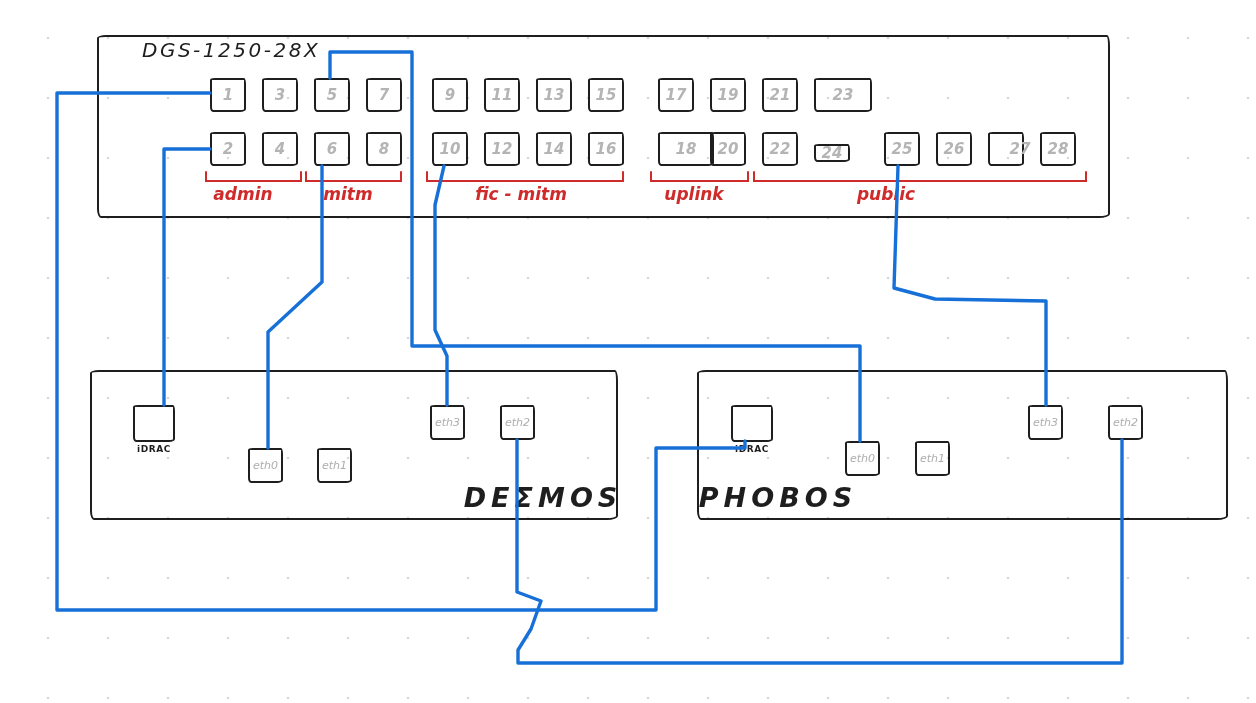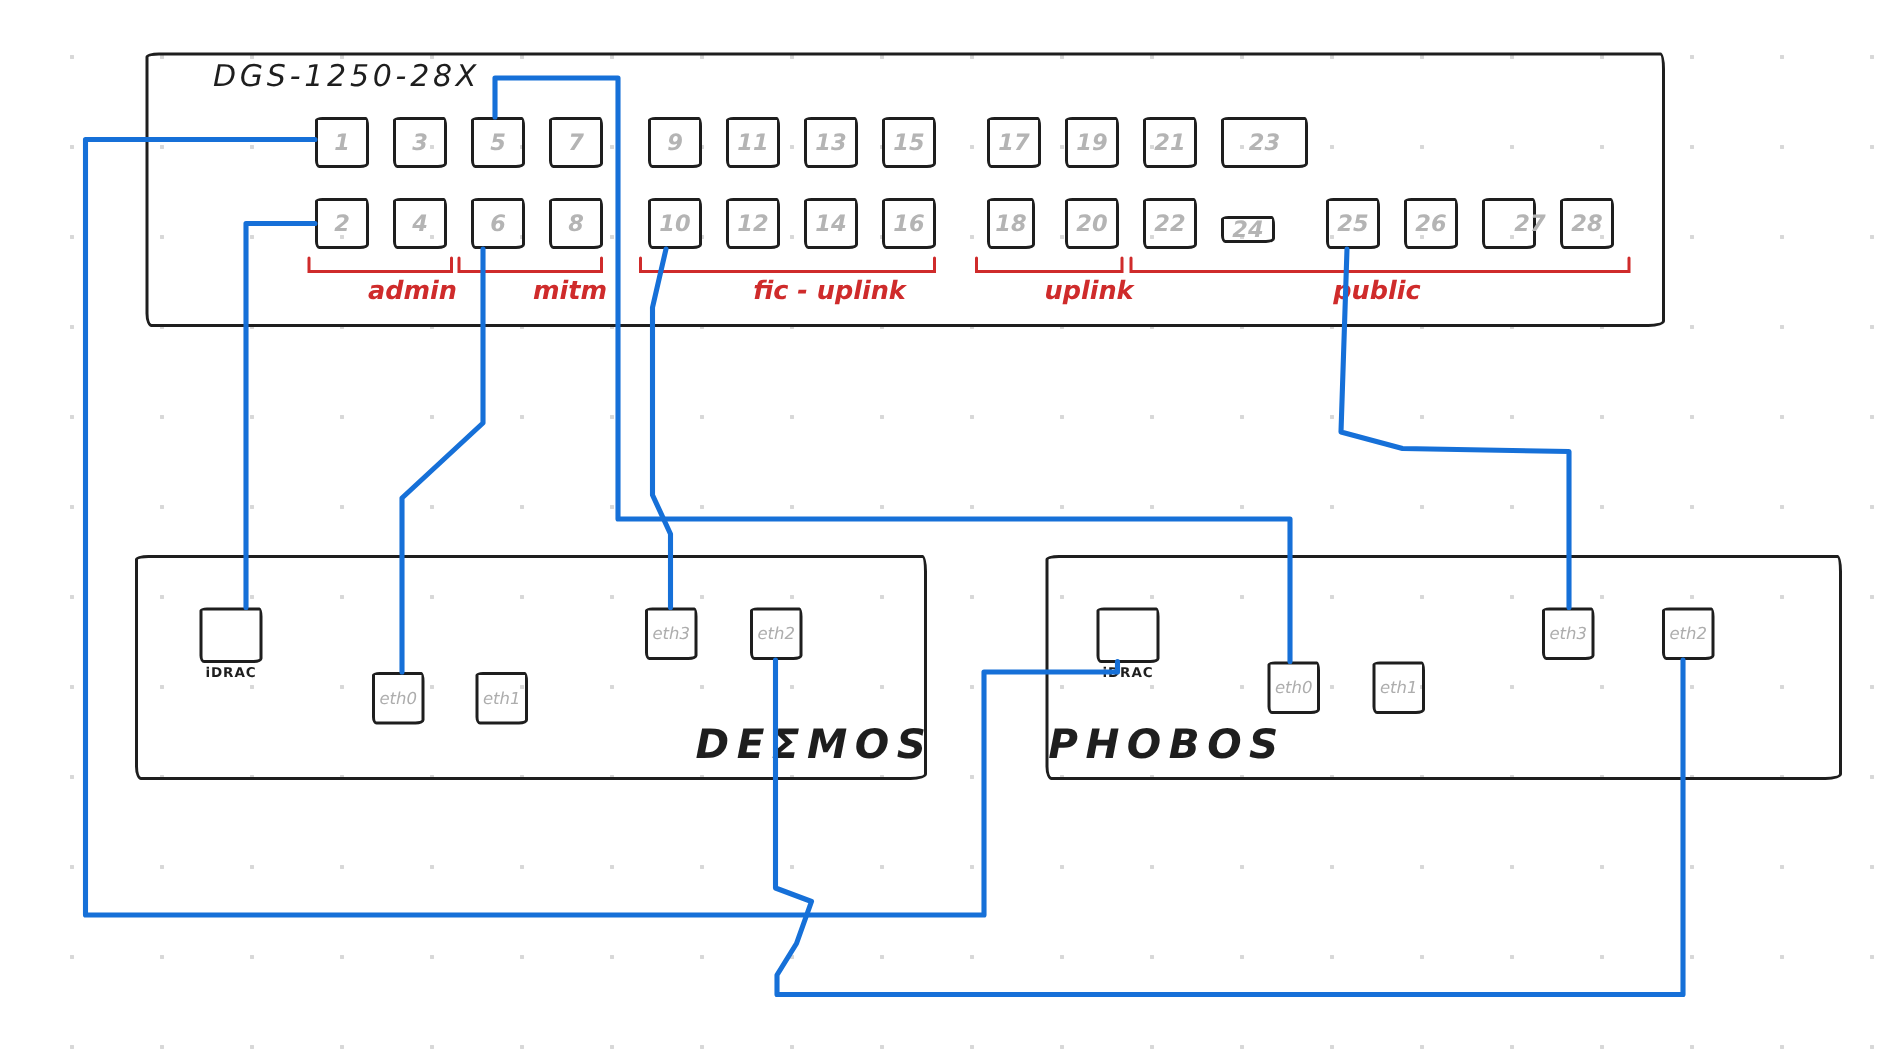--- a/index.html
+++ b/index.html
@@ -26,21 +26,21 @@
   .idrac-label{
     position:absolute;transform:translateX(-50%);
     font-size:9px;font-weight:700;letter-spacing:.6px;color:var(--ink,#1e1e1e);white-space:nowrap;
   }
   .switch-title{
     position:absolute;left:102px;top:38px;
     font-size:20px;font-weight:400;font-style:italic;letter-spacing:2.5px;white-space:nowrap;margin-left:40px;
   }
   .group-label{
     position:absolute;transform:translateX(-50%);
-    color:var(--red,#cf2b2b);font-style:italic;font-size:17px;font-weight:600;white-space:nowrap;margin-left:32px;
+    color:var(--red,#cf2b2b);font-style:italic;font-size:17px;font-weight:600;white-space:nowrap;
   }
   .server-name{
     position:absolute;transform:translate(-50%,-50%);
     font-size:27px;font-weight:700;font-style:italic;letter-spacing:5px;white-space:nowrap;text-align:center;
   }
   #wires{position:absolute;left:0;top:0;z-index:10;pointer-events:none;}
 </style>
 </head>
 <body>
 
@@ -114,21 +114,21 @@
     </div>
     <div class="port" style="left: 484px; top: 132px; width: 36px; height: 34px;">
       <div class="pnum">12</div>
     </div>
     <div class="port" style="left: 536px; top: 132px; width: 36px; height: 34px;">
       <div class="pnum">14</div>
     </div>
     <div class="port" style="left: 588px; top: 132px; width: 36px; height: 34px;">
       <div class="pnum">16</div>
     </div>
-    <div class="port" style="left: 658px; top: 132px; width: 32px; height: 34px;">
+    <div class="port" style="left: 658px; top: 132px; width: 56px; height: 34px;">
       <div class="pnum">18</div>
     </div>
     <div class="port" style="left: 710px; top: 132px; width: 36px; height: 34px;">
       <div class="pnum">20</div>
     </div>
     <div class="port" style="left: 762px; top: 132px; width: 36px; height: 34px;">
       <div class="pnum">22</div>
     </div>
     <div class="port" style="left: 814px; top: 144px; width: 36px; height: 18px;">
       <div class="pnum">24</div>
@@ -140,21 +140,21 @@
       <div class="pnum">26</div>
     </div>
     <div class="port" style="left: 988px; top: 132px; width: 36px; height: 34px; padding-left: 28px;">
       <div class="pnum">27</div>
     </div>
     <div class="port" style="left: 1040px; top: 132px; width: 36px; height: 34px;">
       <div class="pnum">28</div>
     </div>
     <div class="group-label" style="left: 243px; top: 184px;">admin</div>
     <div class="group-label" style="left: 348px; top: 184px;">mitm</div>
-    <div class="group-label" style="left: 521px; top: 184px;">fic - uplink</div>
+    <div class="group-label" style="left: 521px; top: 184px;">fic - mitm</div>
     <div class="group-label" style="left: 694px; top: 184px;">uplink</div>
     <div class="group-label" style="left: 886px; top: 184px;">public</div>
     <div class="bigbox" style="left: 90px; top: 370px; width: 528px; height: 150px;"></div>
     <div class="server-name" style="left: 543px; top: 497px;">DEΣMOS</div>
     <div class="port" style="left: 133px; top: 405px; width: 42px; height: 37px;"></div>
     <div class="idrac-label" style="left: 154px; top: 444px;">iDRAC</div>
     <div class="port" style="left: 248px; top: 448px; width: 35px; height: 35px;">
       <div class="eth-label">eth0</div>
     </div>
     <div class="port" style="left: 317px; top: 448px; width: 35px; height: 35px;">

